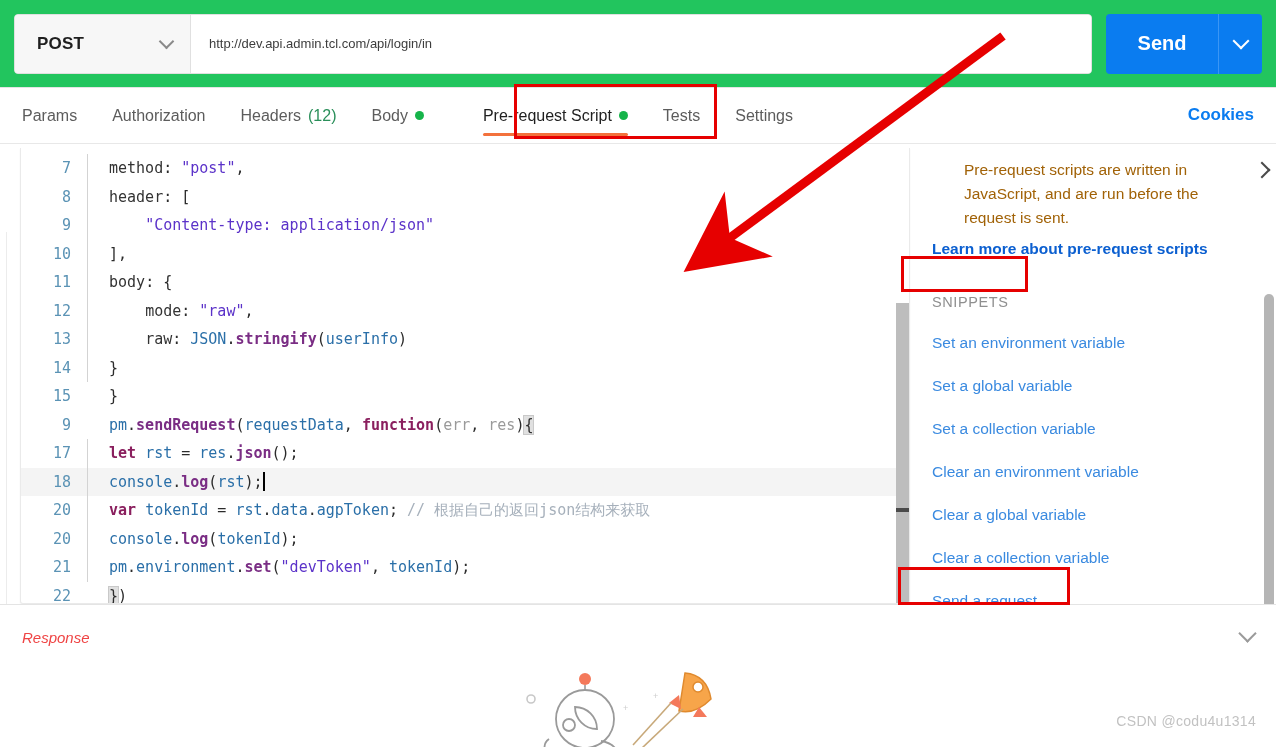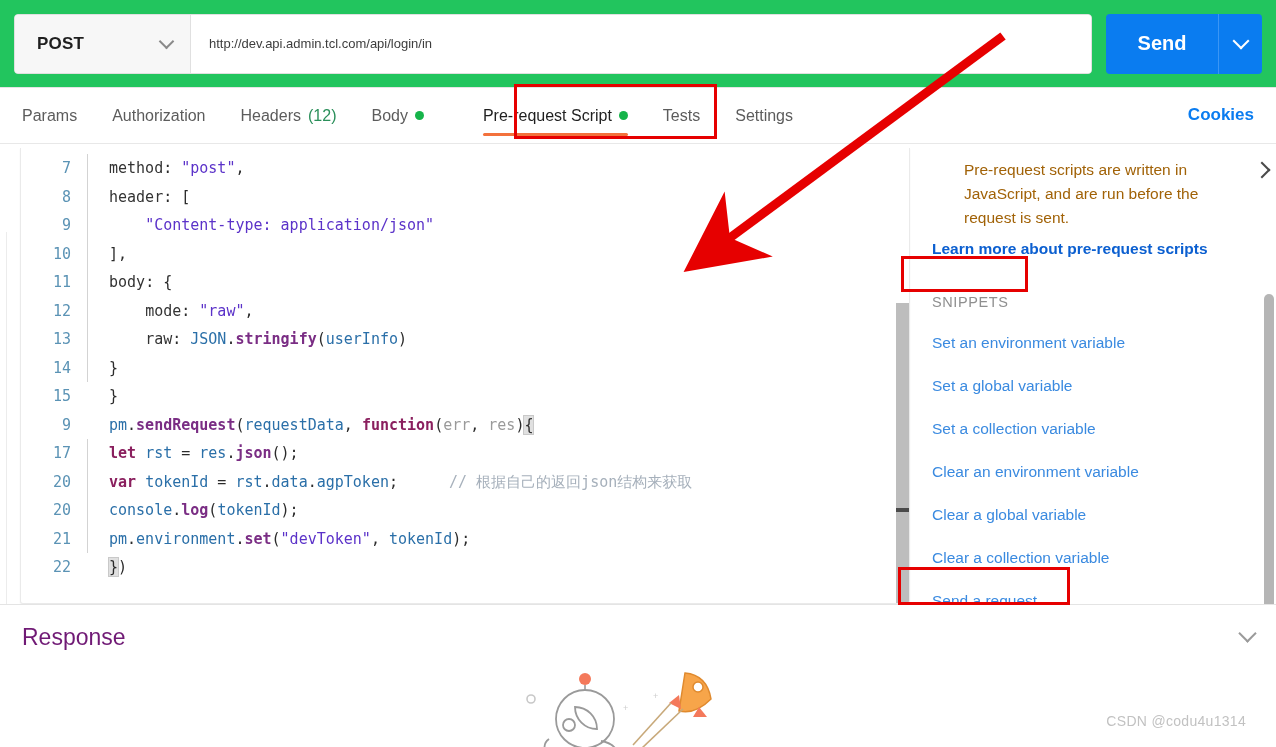--- a/index.html
+++ b/index.html
@@ -179,21 +179,21 @@
     align-self:stretch;
   }
   .gut.guide { border-left:1px solid #d3d3d3; }
   .src { padding-left:0; }
   .t-key   { color:#333333; }
   .t-str   { color:#5b32c9; }
   .t-kw    { color:#8a1f5e; font-weight:bold; }
   .t-var   { color:#2a6fa8; }
   .t-fn    { color:#7a2d84; font-weight:bold; }
   .t-param { color:#9a9a9a; }
-  .t-com   { color:#a6b0bb;margin-left:42px; }
+  .t-com   { color:#a6b0bb; }
 
   .cursor {
     display:inline-block;
     width:2px; height:19px;
     background:#000;
     vertical-align:-4px;
     margin-left:0px;
   }
   .brace-match { background:#e0e0e0; outline:1px solid #c9c9c9; }
 
@@ -286,39 +286,39 @@
     left:0; right:0; top:604px; bottom:0;
     border-top:1px solid #e4e4e4;
     background:#fff;
   }
   #response-header {
     height:64px;
     display:flex;
     align-items:center;
     padding:0 22px;
   }
-  #response-title { font-size:23px; color:#701a75; }
+  #response-title { font-size:15px; color:#ef4444;font-style:italic; }
   #response-chevron {
     margin-left:auto;
     width:13px; height:13px;
     border-right:2px solid #9a9a9a;
     border-bottom:2px solid #9a9a9a;
     transform:rotate(45deg);
     margin-top:-7px;
     cursor:pointer;
   }
   #illustration {
     position:absolute;
     left:50%; transform:translateX(-50%);
     top:62px;
     width:250px; height:90px;
   }
   #watermark {
     position:absolute;
-    right:30px; bottom:18px;
+    right:20px; bottom:18px;
     font-size:14px;
     color:#c2c2c2;
     letter-spacing:.3px;
   }
 
   
   .anno-box {
     position:absolute;
     border:3px solid #e60000;
     pointer-events:none;
@@ -395,20 +395,21 @@
         <div class="code-line"><span class="ln">8</span><span class="gut guide"></span><span class="src"><span class="t-key">header</span>: [</span></div>
         <div class="code-line"><span class="ln">9</span><span class="gut guide"></span><span class="src">    <span class="t-str">"Content-type: application/json"</span></span></div>
         <div class="code-line"><span class="ln">10</span><span class="gut guide"></span><span class="src">],</span></div>
         <div class="code-line"><span class="ln">11</span><span class="gut guide"></span><span class="src"><span class="t-key">body</span>: {</span></div>
         <div class="code-line"><span class="ln">12</span><span class="gut guide"></span><span class="src">    <span class="t-key">mode</span>: <span class="t-str">"raw"</span>,</span></div>
         <div class="code-line"><span class="ln">13</span><span class="gut guide"></span><span class="src">    <span class="t-key">raw</span>: <span class="t-var">JSON</span>.<span class="t-fn">stringify</span>(<span class="t-var">userInfo</span>)</span></div>
         <div class="code-line"><span class="ln">14</span><span class="gut guide"></span><span class="src">}</span></div>
         <div class="code-line"><span class="ln">15</span><span class="gut"></span><span class="src">}</span></div>
         <div class="code-line"><span class="ln">9</span><span class="gut"></span><span class="src"><span class="t-var">pm</span>.<span class="t-fn">sendRequest</span>(<span class="t-var">requestData</span>, <span class="t-kw">function</span>(<span class="t-param">err</span>, <span class="t-param">res</span>)<span class="brace-match">{</span></span></div>
         <div class="code-line"><span class="ln">17</span><span class="gut guide"></span><span class="src"><span class="t-kw">let</span> <span class="t-var">rst</span> = <span class="t-var">res</span>.<span class="t-fn">json</span>();</span></div>
+        <div class="code-line active"><span class="ln">18</span><span class="gut guide"></span><span class="src"><span class="t-var">console</span>.<span class="t-fn">log</span>(<span class="t-var">rst</span>);</span><span class="cursor"></span></div>
         <div class="code-line"><span class="ln">20</span><span class="gut guide"></span><span class="src"><span class="t-kw">var</span> <span class="t-var">tokenId</span> = <span class="t-var">rst</span>.<span class="t-var">data</span>.<span class="t-var">agpToken</span>; <span class="t-com">// 根据自己的返回json结构来获取</span></span></div>
         <div class="code-line"><span class="ln">20</span><span class="gut guide"></span><span class="src"><span class="t-var">console</span>.<span class="t-fn">log</span>(<span class="t-var">tokenId</span>);</span></div>
         <div class="code-line"><span class="ln">21</span><span class="gut guide"></span><span class="src"><span class="t-var">pm</span>.<span class="t-var">environment</span>.<span class="t-fn">set</span>(<span class="t-str">"devToken"</span>, <span class="t-var">tokenId</span>);</span></div>
         <div class="code-line"><span class="ln">22</span><span class="gut"></span><span class="src"><span class="brace-match">}</span>)</span></div>
       </div>
     <div id="editor-scroll">
       <div id="editor-scroll-tick"></div>
     </div>
   </div>
 

